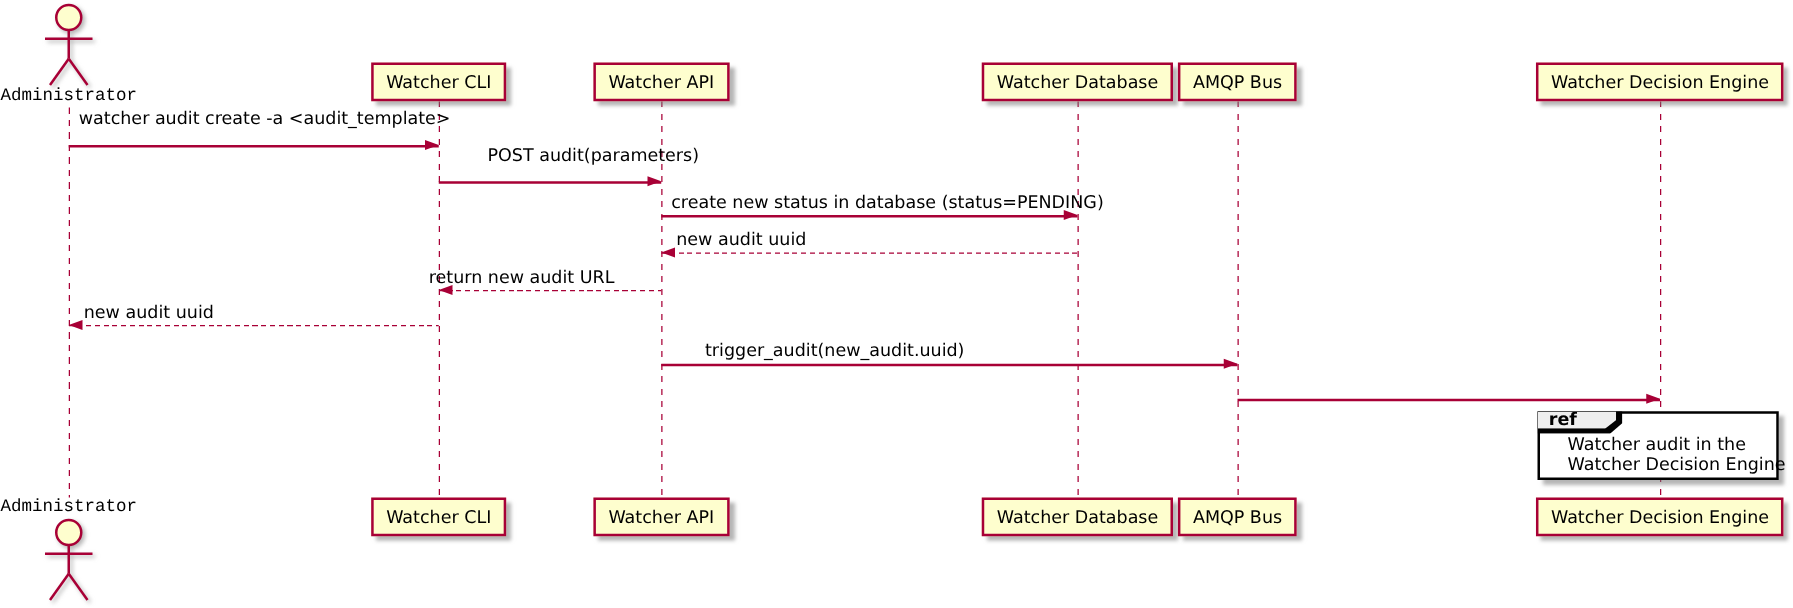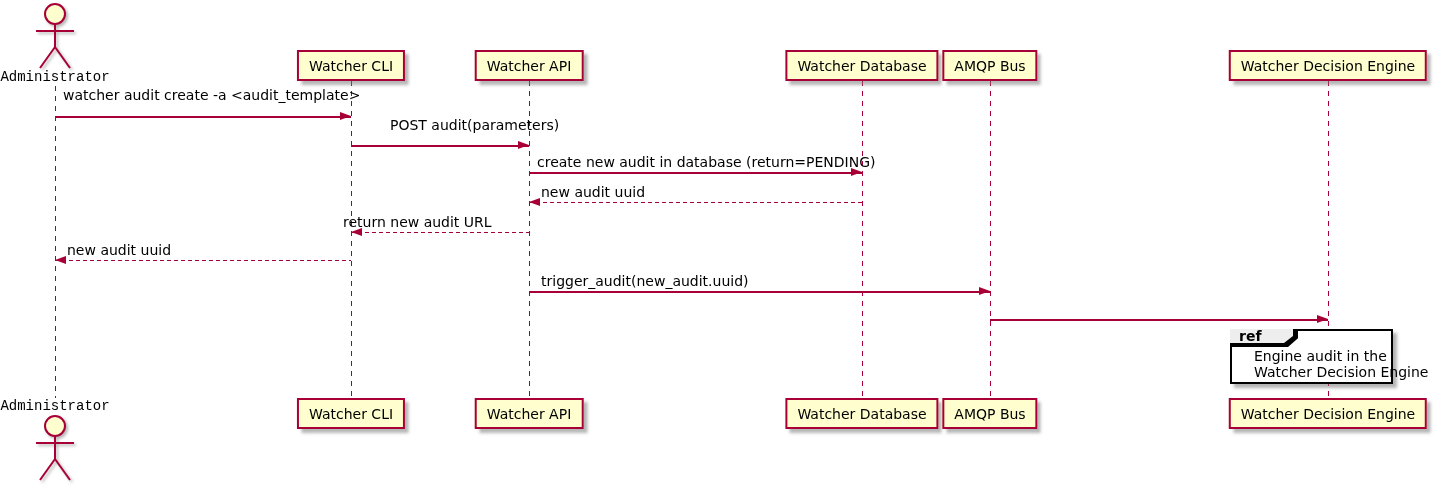--- a/index.html
+++ b/index.html
@@ -89,37 +89,37 @@
     <div class="pbox" style="left: 1328px; top: 50px;">Watcher Decision Engine</div>
     <div class="pbox" style="left: 1328px; top: 398px;">Watcher Decision Engine</div>
     <div class="msg-line solid" style="left: 55px; top: 116px; width: 296px;"></div>
     <div class="arrow right" style="left: 340px; top: 112px;"></div>
     <div class="msg-label" style="left: 63px; top: 87px;">watcher audit create -a &lt;audit_template&gt;</div>
     <div class="msg-line solid" style="left: 351px; top: 145px; width: 178px;"></div>
     <div class="arrow right" style="left: 518px; top: 141px;"></div>
     <div class="msg-label" style="left: 359px; top: 117px; margin-left: 31px;">POST audit(parameters)</div>
     <div class="msg-line solid" style="left: 529px; top: 172px; width: 333px;"></div>
     <div class="arrow right" style="left: 851px; top: 168px;"></div>
-    <div class="msg-label" style="left: 537px; top: 154px;">create new audit in database (return=PENDING)</div>
+    <div class="msg-label" style="left: 537px; top: 154px;">create new status in database (status=PENDING)</div>
     <div class="msg-line dashed" style="left: 529px; top: 202px; width: 333px;"></div>
     <div class="arrow left" style="left: 529px; top: 198px;"></div>
     <div class="msg-label" style="left: 541px; top: 184px;">new audit uuid</div>
     <div class="msg-line dashed" style="left: 351px; top: 232px; width: 178px;"></div>
     <div class="arrow left" style="left: 351px; top: 228px;"></div>
     <div class="msg-label" style="left: 343px; top: 214px;">return new audit URL</div>
     <div class="msg-line dashed" style="left: 55px; top: 260px; width: 296px;"></div>
     <div class="arrow left" style="left: 55px; top: 256px;"></div>
     <div class="msg-label" style="left: 67px; top: 242px;">new audit uuid</div>
     <div class="msg-line solid" style="left: 529px; top: 291px; width: 461px;"></div>
     <div class="arrow right" style="left: 979px; top: 287px;"></div>
-    <div class="msg-label" style="left: 541px; top: 273px; text-align: right;">trigger_audit(new_audit.uuid)</div>
+    <div class="msg-label" style="left: 564px; top: 273px; text-align: right;">trigger_audit(new_audit.uuid)</div>
     <div class="msg-line solid" style="left: 990px; top: 319px; width: 338px;"></div>
     <div class="arrow right" style="left: 1317px; top: 315px;"></div>
-    <div class="ref-frame" style="left: 1230px; top: 329px; width: 163px; height: 55px;">
+    <div class="ref-frame" style="left: 1230px; top: 329px; width: 193px; height: 55px;">
       <div class="ref-tab-outer">
         <div class="ref-tab-inner">ref</div>
       </div>
       <div class="ref-text">
-        <div>Engine audit in the</div>
+        <div>Watcher audit in the</div>
         <div>Watcher Decision Engine</div>
       </div>
     </div>
   </div>
 
 </body></html>

